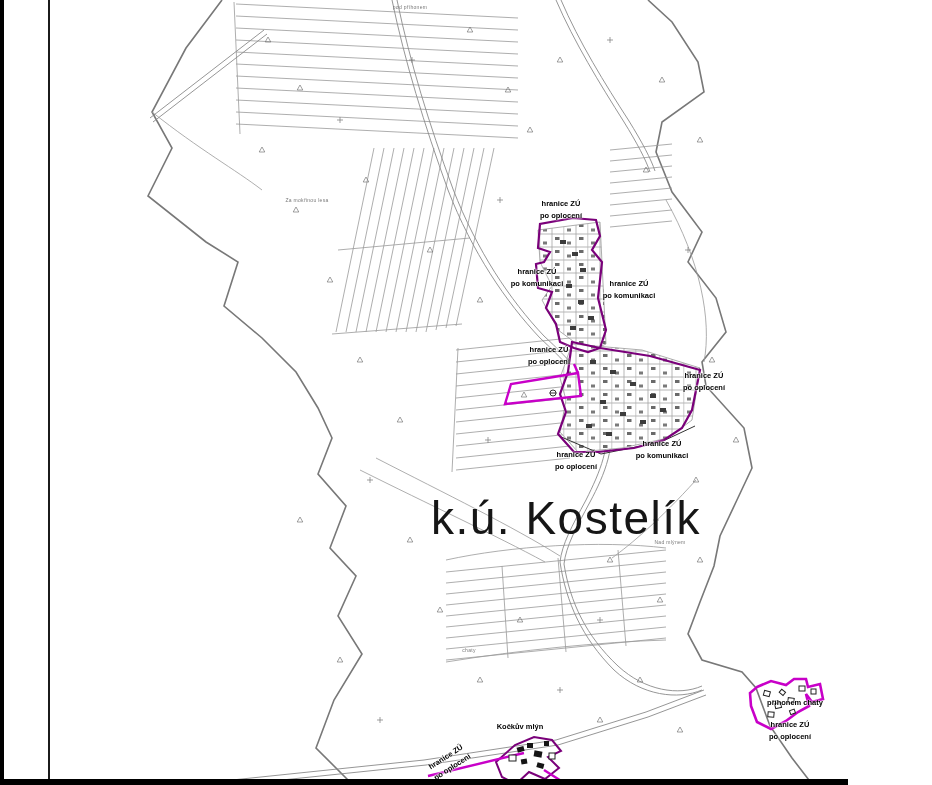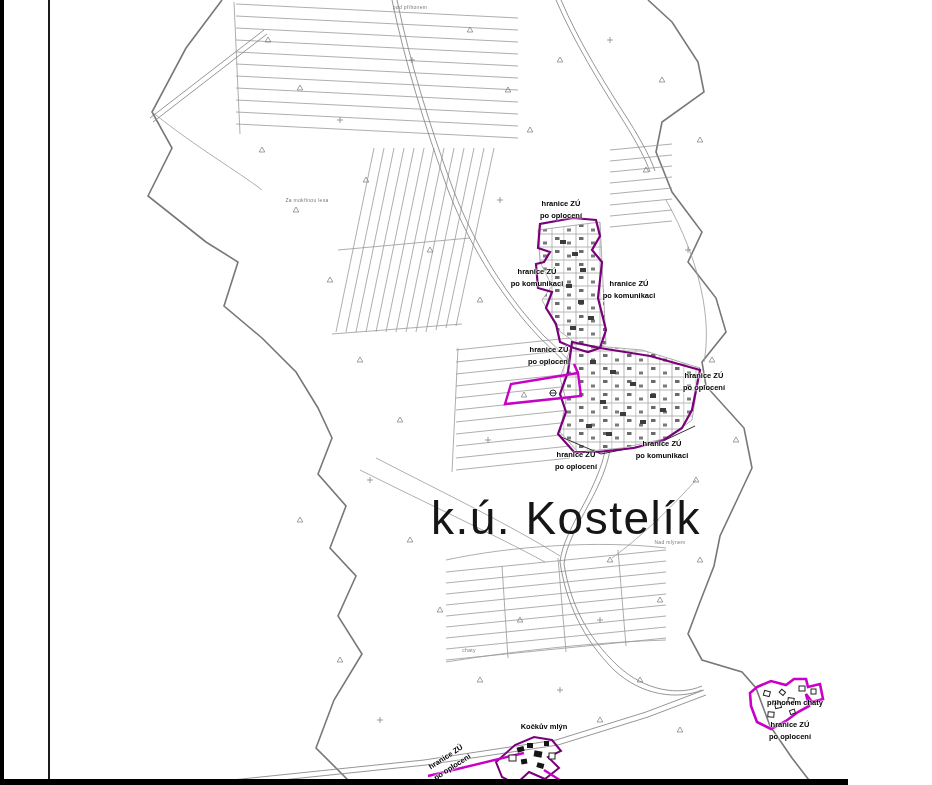--- a/index.html
+++ b/index.html
@@ -225,21 +225,21 @@
   <div class="zlabel" style="left:790px;top:731px">
     <span>hranice ZÚ</span>
     <span>po oplocení</span>
   </div>
   <div class="zlabel rot" style="left:449px;top:762px">
     <span>hranice ZÚ</span>
     <span>po oplocení</span>
   </div>
 
   <div class="plabel" style="left:795px;top:702px">příhonem chaty</div>
-  <div class="plabel" style="left:544px;top:726px">Kočkův mlýn</div>
+  <div class="plabel" style="left:520px;top:726px">Kočkův mlýn</div>
 
   <div class="fname" style="left:307px;top:200px">Za mokřinou lesa</div>
   <div class="fname" style="left:410px;top:7px">pod příhonem</div>
   <div class="fname" style="left:670px;top:542px">Nad mlýnem</div>
   <div class="fname" style="left:469px;top:650px">chaty</div>
 
   <div class="map-title">k.ú. Kostelík</div>
 
   <div class="bar-left"></div>
   <div class="line-inner"></div>

